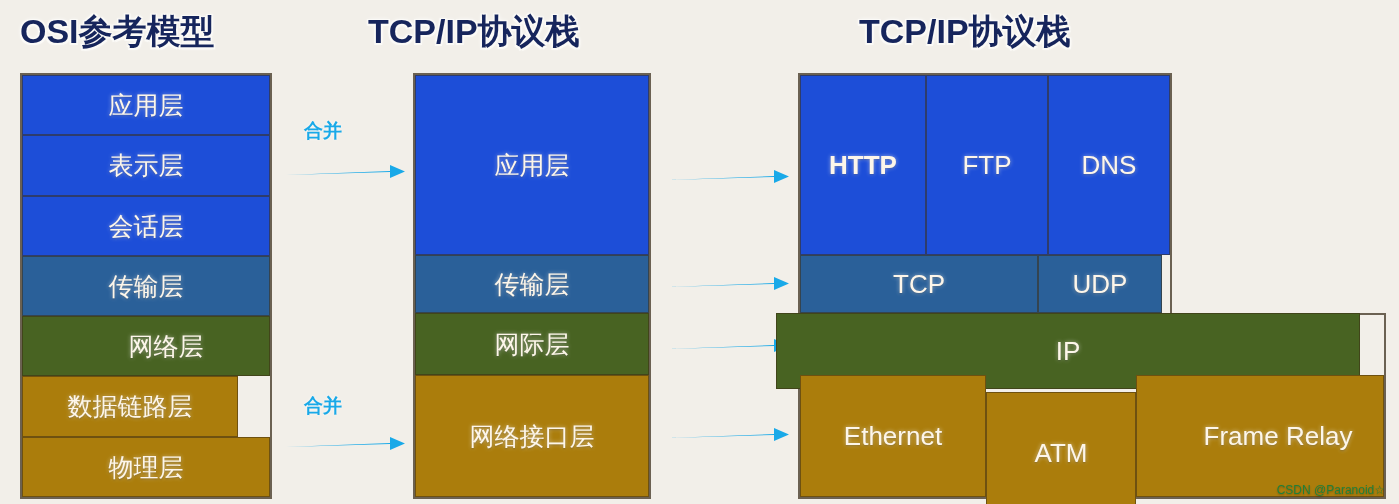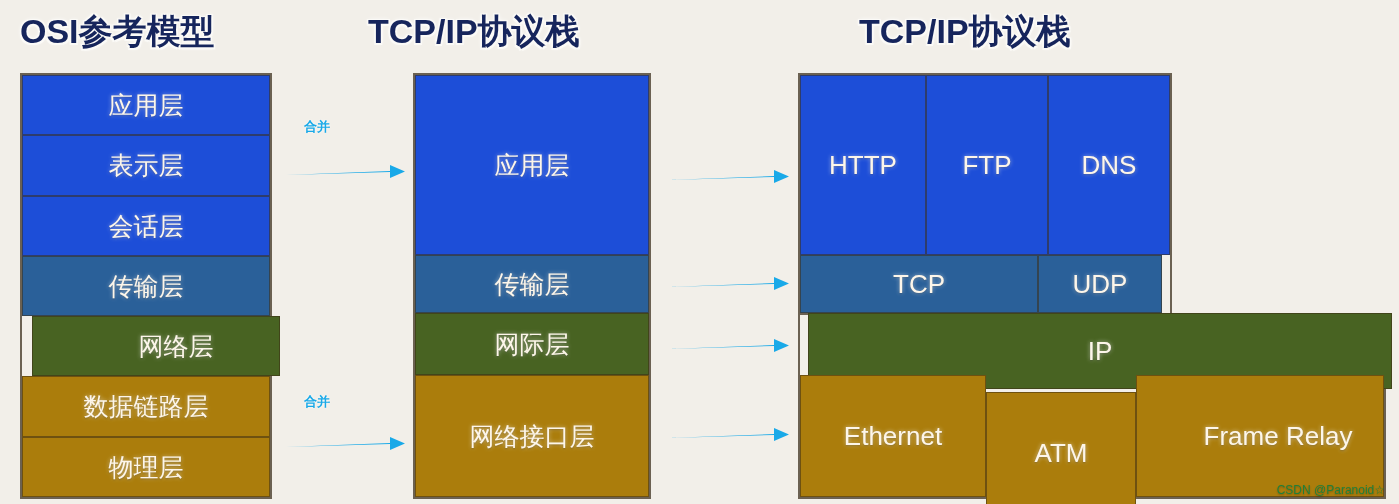--- a/index.html
+++ b/index.html
@@ -72,21 +72,21 @@
 
   
   .arrow {
     position: absolute;
     height: 22px;
   }
   .arrow svg { display: block; overflow: visible; }
 
   .merge-label {
     position: absolute;
-    font-size: 13px;
+    font-size: 19px;
     font-weight: bold;
     color: #19a9e8;
     white-space: nowrap;
     text-shadow: 0 0 3px rgba(255,255,255,0.8);
   }
 
   
   #watermark {
     position: absolute;
     right: 14px;
@@ -106,22 +106,22 @@
   <div class="title" id="title-osi">OSI参考模型</div>
   <div class="title" id="title-tcpip">TCP/IP协议栈</div>
   <div class="title" id="title-stack">TCP/IP协议栈</div>
 
   <div class="stack-outline" style="left:20px; top:73px; width:252px; height:426px;"></div>
 
   <div class="cell cn c-orange" style="left:22px; top:75px; width:248px; height:60px;">应用层</div>
   <div class="cell cn c-orange" style="left:22px; top:135px; width:248px; height:61px;">表示层</div>
   <div class="cell cn c-orange" style="left:22px; top:196px; width:248px; height:60px;">会话层</div>
   <div class="cell cn c-blue" style="left:22px; top:256px; width:248px; height:60px;">传输层</div>
-  <div class="cell cn c-green" style="left:32px; top:316px; width:248px; height:60px;padding-left:40px;">网络层</div>
-  <div class="cell cn c-gold" style="left:22px; top:376px; width:248px; height:61px;">数据链路层</div>
+  <div class="cell cn c-green" style="left:22px; top:316px; width:248px; height:60px;padding-left:40px;">网络层</div>
+  <div class="cell cn c-gold" style="left:22px; top:376px; width:216px; height:61px;">数据链路层</div>
   <div class="cell cn c-gold" style="left:22px; top:437px; width:248px; height:60px;">物理层</div>
 
   <div class="merge-label" style="left:304px; top:118px;">合并</div>
   <div class="arrow" style="left:286px; top:160px; width:120px;">
     <svg width="120" height="22" viewBox="0 0 120 22">
       <path d="M0 15 L104 11 L104 5 L119 11.5 L104 18 L104 12 Z" fill="#19a9e8"></path>
     </svg>
   </div>
 
   <div class="merge-label" style="left:304px; top:393px;">合并</div>
@@ -155,28 +155,28 @@
   </div>
   <div class="arrow" style="left:668px; top:423px; width:122px;">
     <svg width="122" height="22" viewBox="0 0 122 22">
       <path d="M0 15 L106 11 L106 5 L121 11.5 L106 18 L106 12 Z" fill="#19a9e8"></path>
     </svg>
   </div>
 
   <div class="stack-outline" style="left:798px; top:73px; width:374px; height:242px;"></div>
   <div class="stack-outline" style="left:798px; top:313px; width:588px; height:186px;"></div>
 
-  <div class="cell en c-orange" style="left:800px; top:75px; width:126px; height:180px;">HTTP</div>
+  <div class="cell en c-orange" style="left:800px; top:75px; width:126px; height:180px;font-weight:bold;">HTTP</div>
   <div class="cell en c-orange" style="left:926px; top:75px; width:122px; height:180px;">FTP</div>
   <div class="cell en c-orange" style="left:1048px; top:75px; width:122px; height:180px;">DNS</div>
 
   <div class="cell en c-blue" style="left:800px; top:255px; width:238px; height:58px;">TCP</div>
   <div class="cell en c-blue" style="left:1038px; top:255px; width:124px; height:58px;">UDP</div>
 
-  <div class="cell en c-green" style="left:808px; top:313px; width:584px; height:76px;">IP</div>
+  <div class="cell en c-green" style="left:776px; top:313px; width:584px; height:76px;">IP</div>
 
   <div class="cell en c-gold" style="left:800px; top:375px; width:186px; height:122px;">Ethernet</div>
   <div class="cell en c-gold" style="left:986px; top:392px; width:150px; height:122px;">ATM</div>
   <div class="cell en c-gold" style="left:1136px; top:375px; width:248px; height:122px;padding-left:36px;">Frame Relay</div>
 
   <div id="watermark">CSDN @Paranoid☆</div>
 
 </div>
 
 </body></html>

